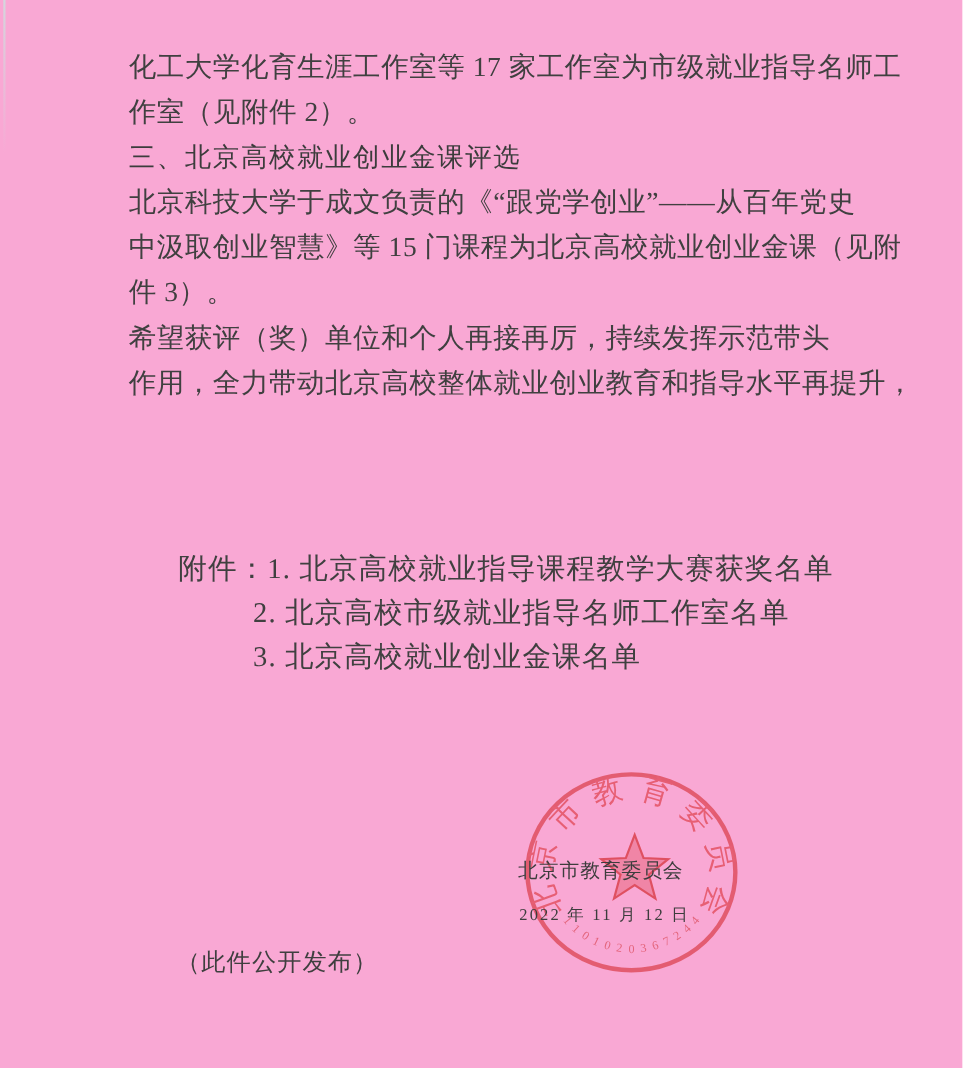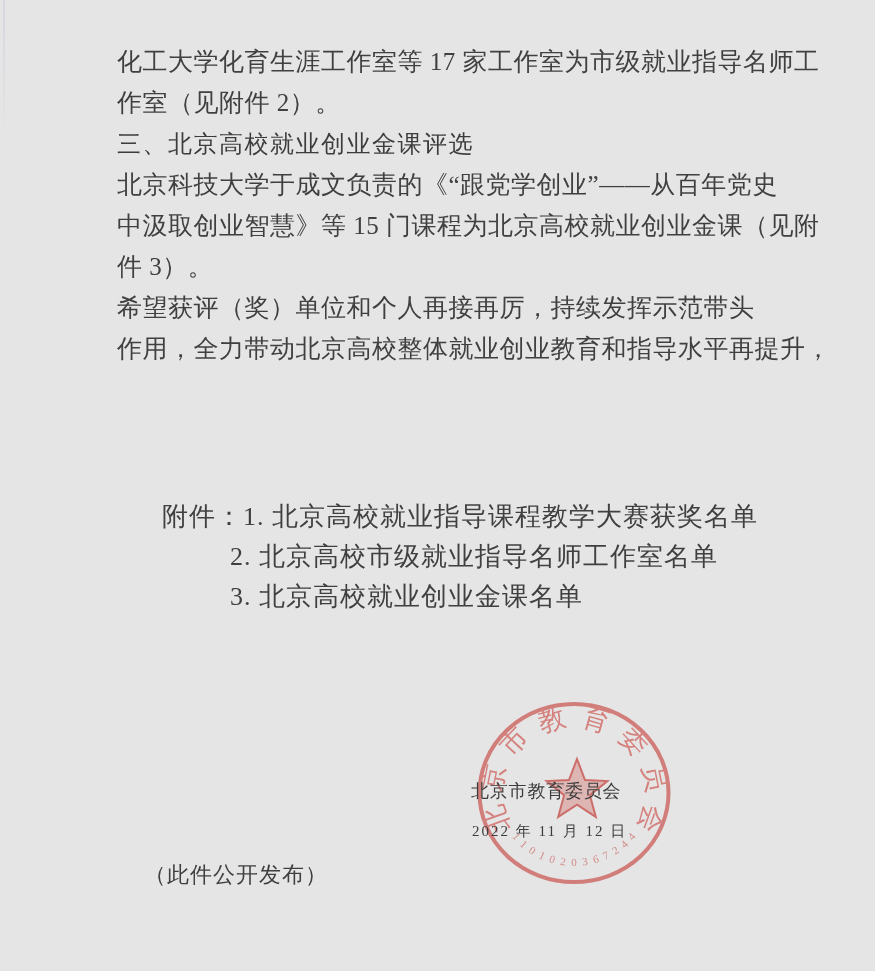--- a/index.html
+++ b/index.html
@@ -1,19 +1,19 @@
 <!DOCTYPE html>
 <html><head>
 <meta charset="utf-8">
 <style>
   html,body{margin:0;padding:0;background:#ffffff;}
   .page{
     position:relative;
     width:875px;height:971px;
-    background:#e5e5e5;
+    background:#f9a8d4;
     overflow:hidden;
     font-family:"Liberation Serif","DejaVu Serif",serif;
     color:#404040;
   }
   .scan-edge{
     position:absolute;left:3px;top:0;width:2px;height:140px;
     background:linear-gradient(#d4d7dd,rgba(255,255,255,0));
   }
   .body-text{
     position:absolute;left:117px;top:41px;width:690px;
@@ -38,21 +38,21 @@
   .signature{position:absolute;left:0;top:0;width:875px;color:#3d3d3d;}
   .issuer{
     position:absolute;left:471px;top:779px;margin:0;
     font-size:18px;letter-spacing:0.8px;white-space:nowrap;
   }
   .date{
     position:absolute;left:472px;top:822px;margin:0;
     font-size:15px;letter-spacing:2px;white-space:nowrap;
   }
   .public-note{
-    position:absolute;left:144px;top:860px;margin:0;
+    position:absolute;left:160px;top:860px;margin:0;
     font-size:22px;letter-spacing:1px;color:#3f3f3f;white-space:nowrap;
   }
   .seal{
     position:absolute;left:475px;top:701px;
     mix-blend-mode:multiply;
     opacity:0.95;
   }
   .seal text{
     font-family:"Liberation Serif","DejaVu Serif",serif;
     text-anchor:middle;

